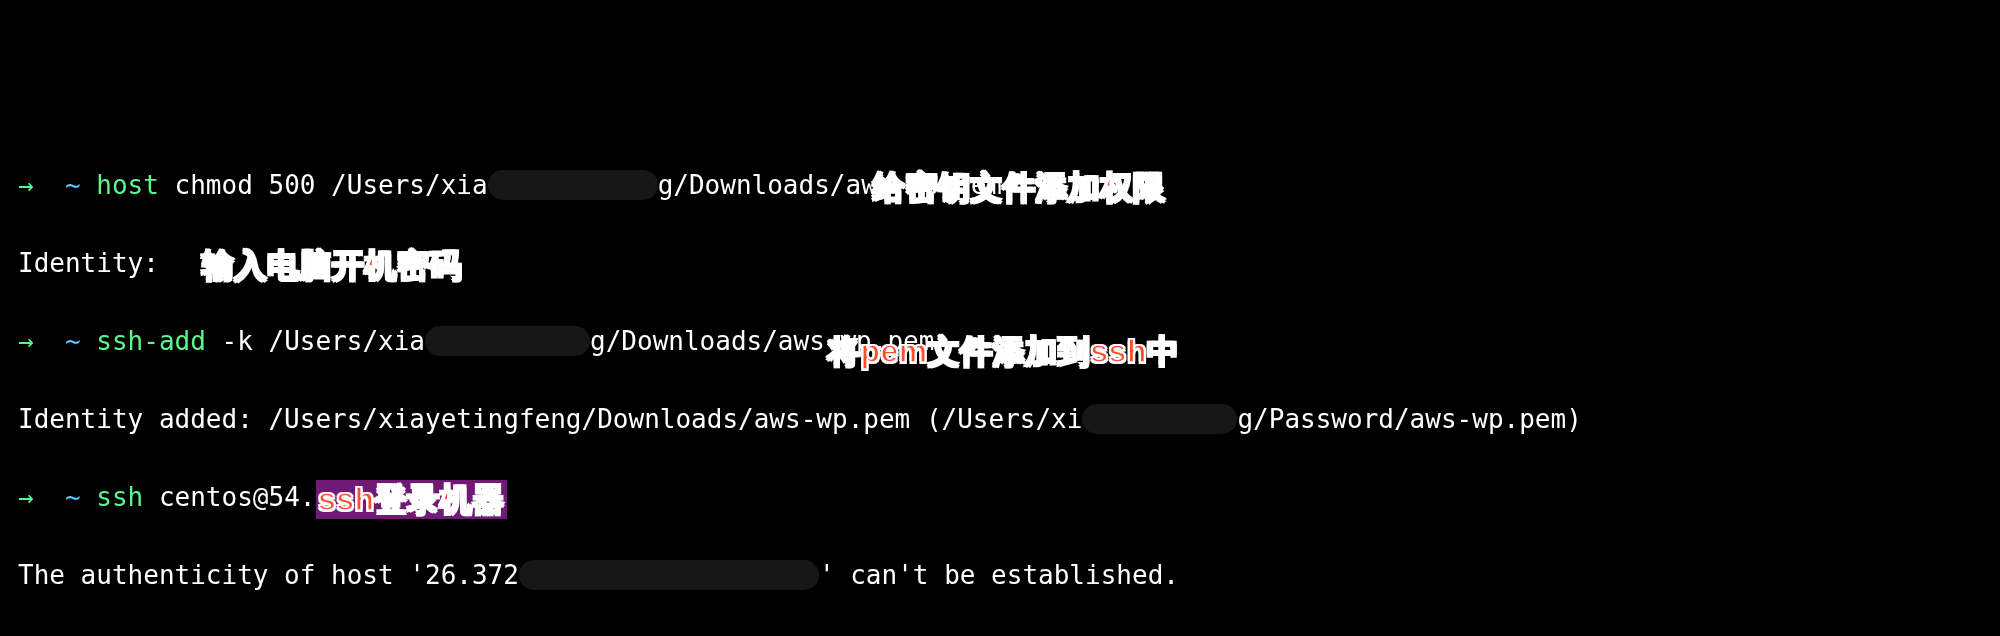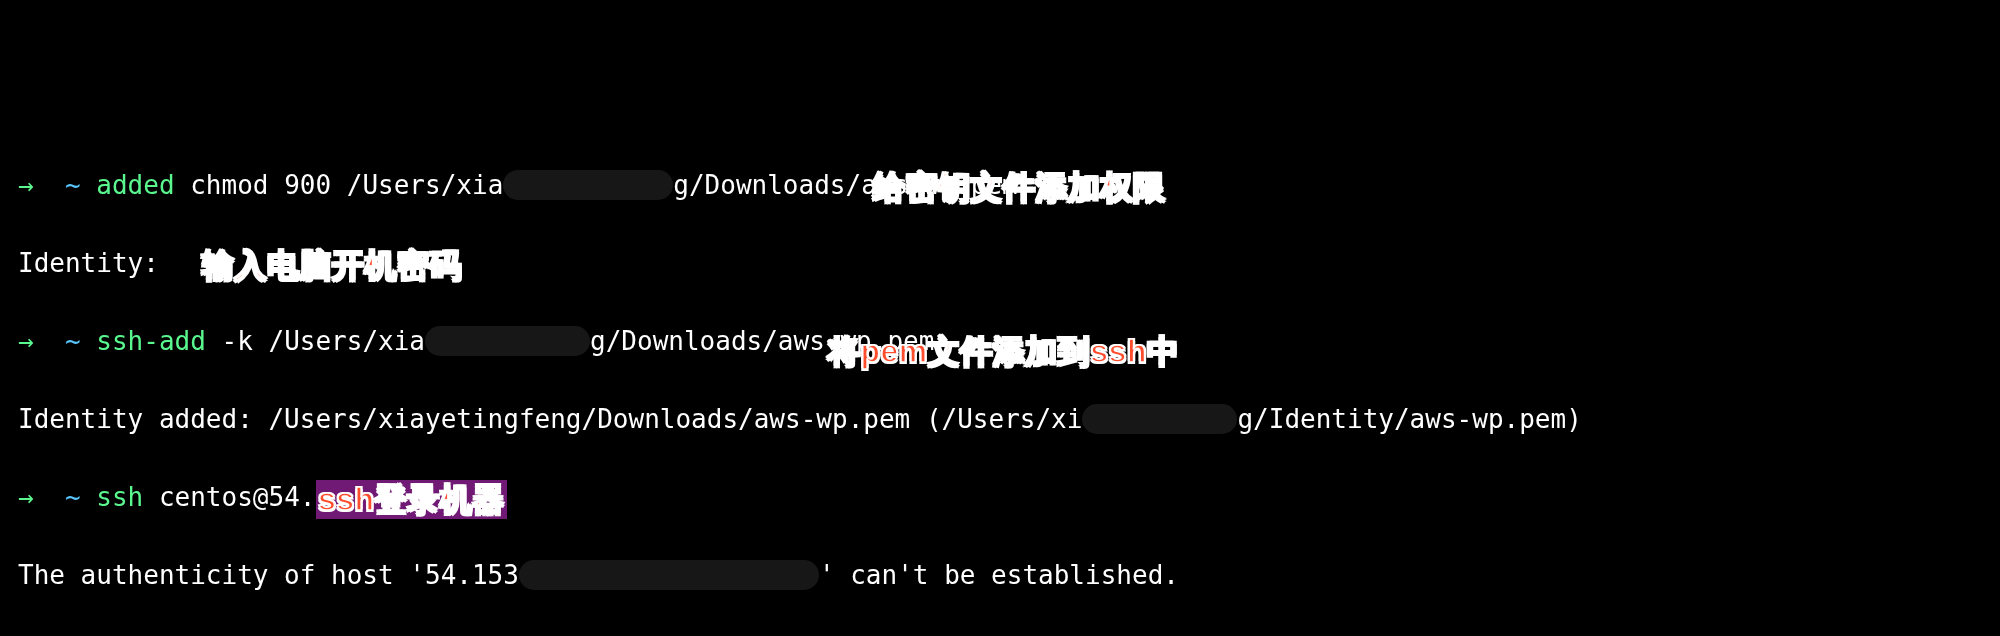--- a/index.html
+++ b/index.html
@@ -59,26 +59,26 @@
       height: 30px;
       position: relative;
       top: -2px;
     }
   </style>
 </head>
 <body>
 
 
 
-<div class="line"><span class="arrow">→</span>  <span class="tilde">~</span> <span class="cmd-green">added</span><span class="cmd-white"> chmod 900 /Users/xia</span><span class="redact-dark" style="width:170px;"></span><span class="cmd-white">g/Downloads/aws-wp.pem</span><span class="annotation" style="left:855px;top:2px;">给密钥文件添加权限</span></div>
+<div class="line"><span class="arrow">→</span>  <span class="tilde">~</span> <span class="cmd-green">host</span><span class="cmd-white"> chmod 500 /Users/xia</span><span class="redact-dark" style="width:170px;"></span><span class="cmd-white">g/Downloads/aws-wp.pem</span><span class="annotation" style="left:855px;top:2px;">给密钥文件添加权限</span></div>
 <div class="line"><span class="cmd-white">Identity:</span><span class="annotation" style="left:145px;top:2px;padding-left:39px;">输入电脑开机密码</span></div>
 <div class="line"><span class="arrow">→</span>  <span class="tilde">~</span> <span class="cmd-green">ssh-add</span><span class="cmd-white"> -k /Users/xia</span><span class="redact-dark" style="width:165px;"></span><span class="cmd-white">g/Downloads/aws-wp.pem</span><span class="annotation" style="left:810px;top:10px;">将pem文件添加到ssh中</span></div>
-<div class="line"><span class="cmd-white">Identity added: /Users/xiayetingfeng/Downloads/aws-wp.pem (/Users/xi</span><span class="redact-dark" style="width:155px;"></span><span class="cmd-white">g/Identity/aws-wp.pem)</span></div>
+<div class="line"><span class="cmd-white">Identity added: /Users/xiayetingfeng/Downloads/aws-wp.pem (/Users/xi</span><span class="redact-dark" style="width:155px;"></span><span class="cmd-white">g/Password/aws-wp.pem)</span></div>
 <div class="line"><span class="arrow">→</span>  <span class="tilde">~</span> <span class="cmd-green">ssh</span><span class="cmd-white"> centos@54.153.</span><span class="annotation" style="left:298px;top:2px;background:#701a75;padding:0 2px;">ssh登录机器</span></div>
-<div class="line"><span class="cmd-white">The authenticity of host '54.153</span><span class="redact-dark" style="width:300px;"></span><span class="cmd-white">' can't be established.</span></div>
+<div class="line"><span class="cmd-white">The authenticity of host '26.372</span><span class="redact-dark" style="width:300px;"></span><span class="cmd-white">' can't be established.</span></div>
 <div class="line"></div>
 
 
 
 
 
 
 
 
 

